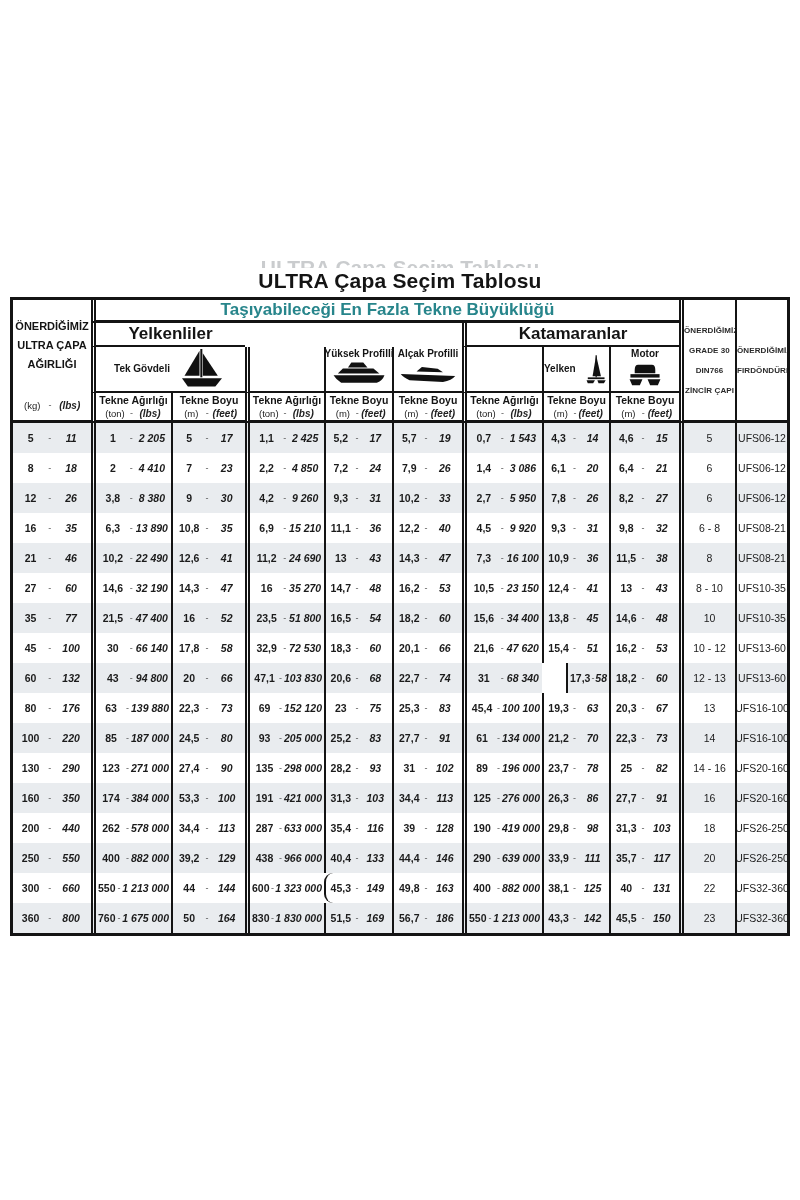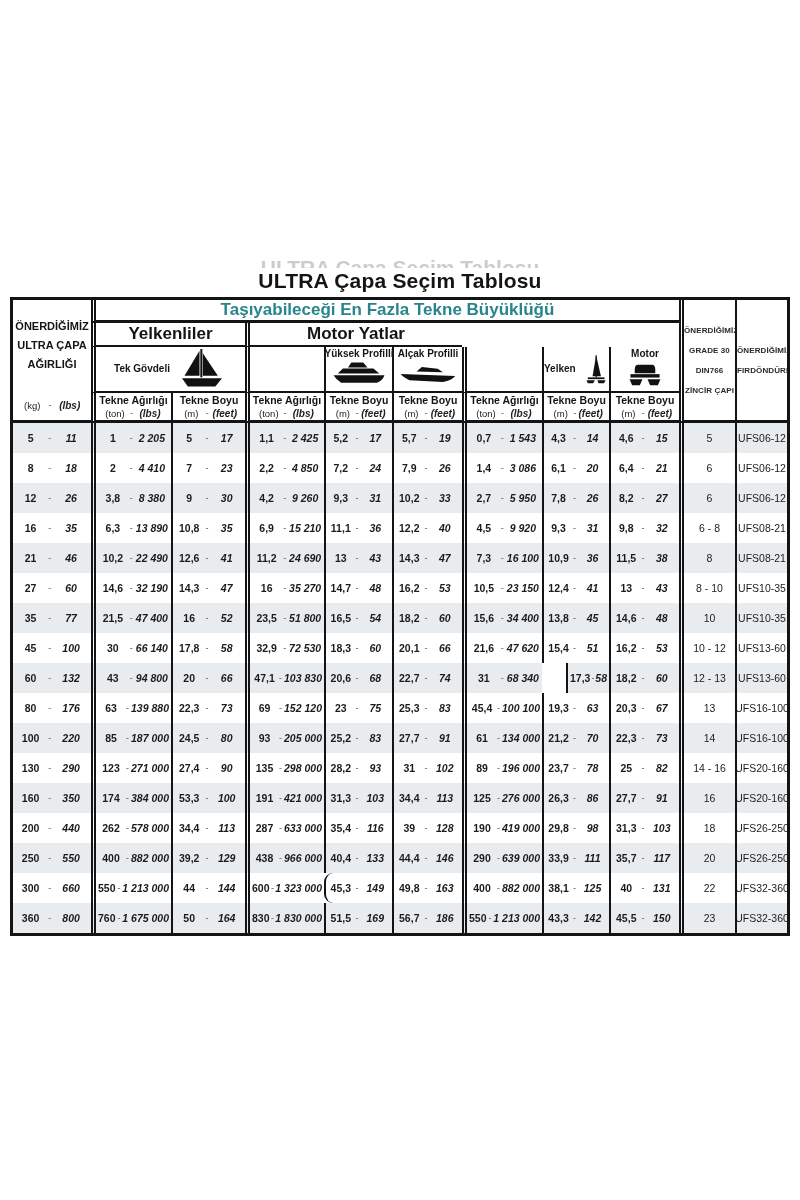--- a/index.html
+++ b/index.html
@@ -92,21 +92,21 @@
     <div class="units">
       <span class="u1">(kg)</span>
       <span class="udash">-</span>
       <span class="u2">(lbs)</span>
     </div>
   </div>
 
   <div class="cell banner p-banner bl-d">Taşıyabileceği En Fazla Tekne Büyüklüğü</div>
 
   <div class="cell group p-g1 bl-d">Yelkenliler</div>
-  <div class="cell group p-g2 bl-d">Motor Yatlar</div>
+  <div class="cell group p-g3 bl-d">Katamaranlar</div>
 
   <div class="cell icon-cell icon-row p-sail bl-d">
     <span class="sub-label">Tek Gövdeli</span>
     <svg class="boat" viewBox="0 0 60 50" width="50" height="42">
       <path d="M27 3 L27 33 L9 33 Z"></path>
       <path d="M31 6 L49 33 L31 33 Z"></path>
       <rect x="28" y="1" width="2.4" height="34"></rect>
       <path d="M6 36 L54 36 L46 46 L13 46 Z"></path>
     </svg>
   </div>

